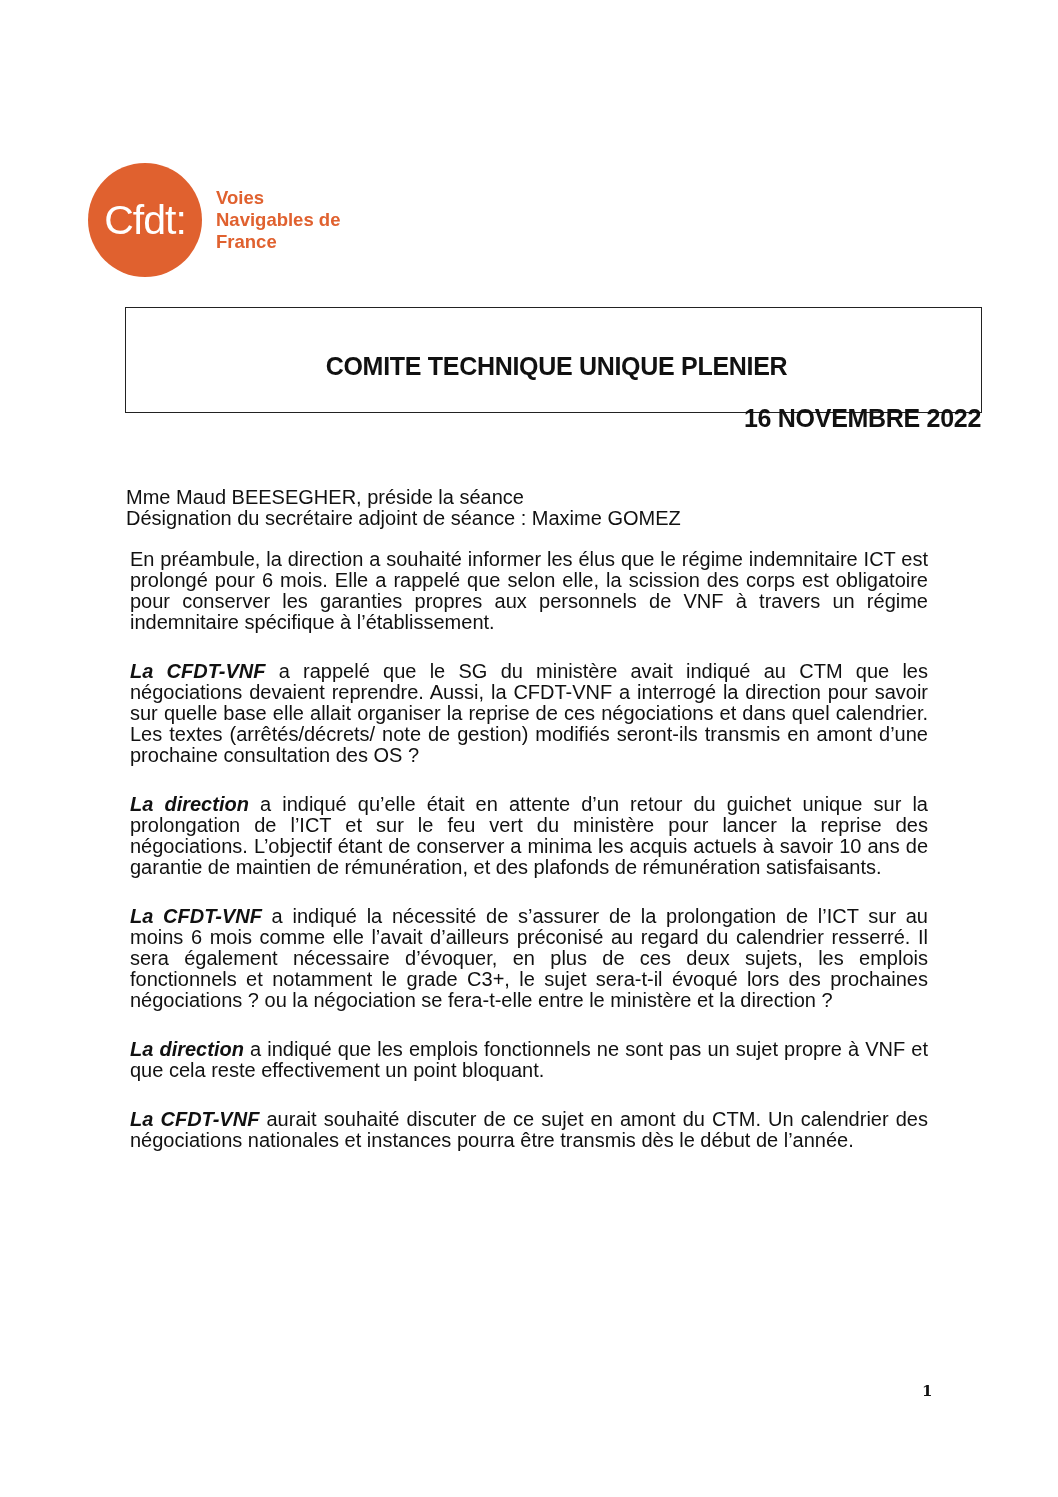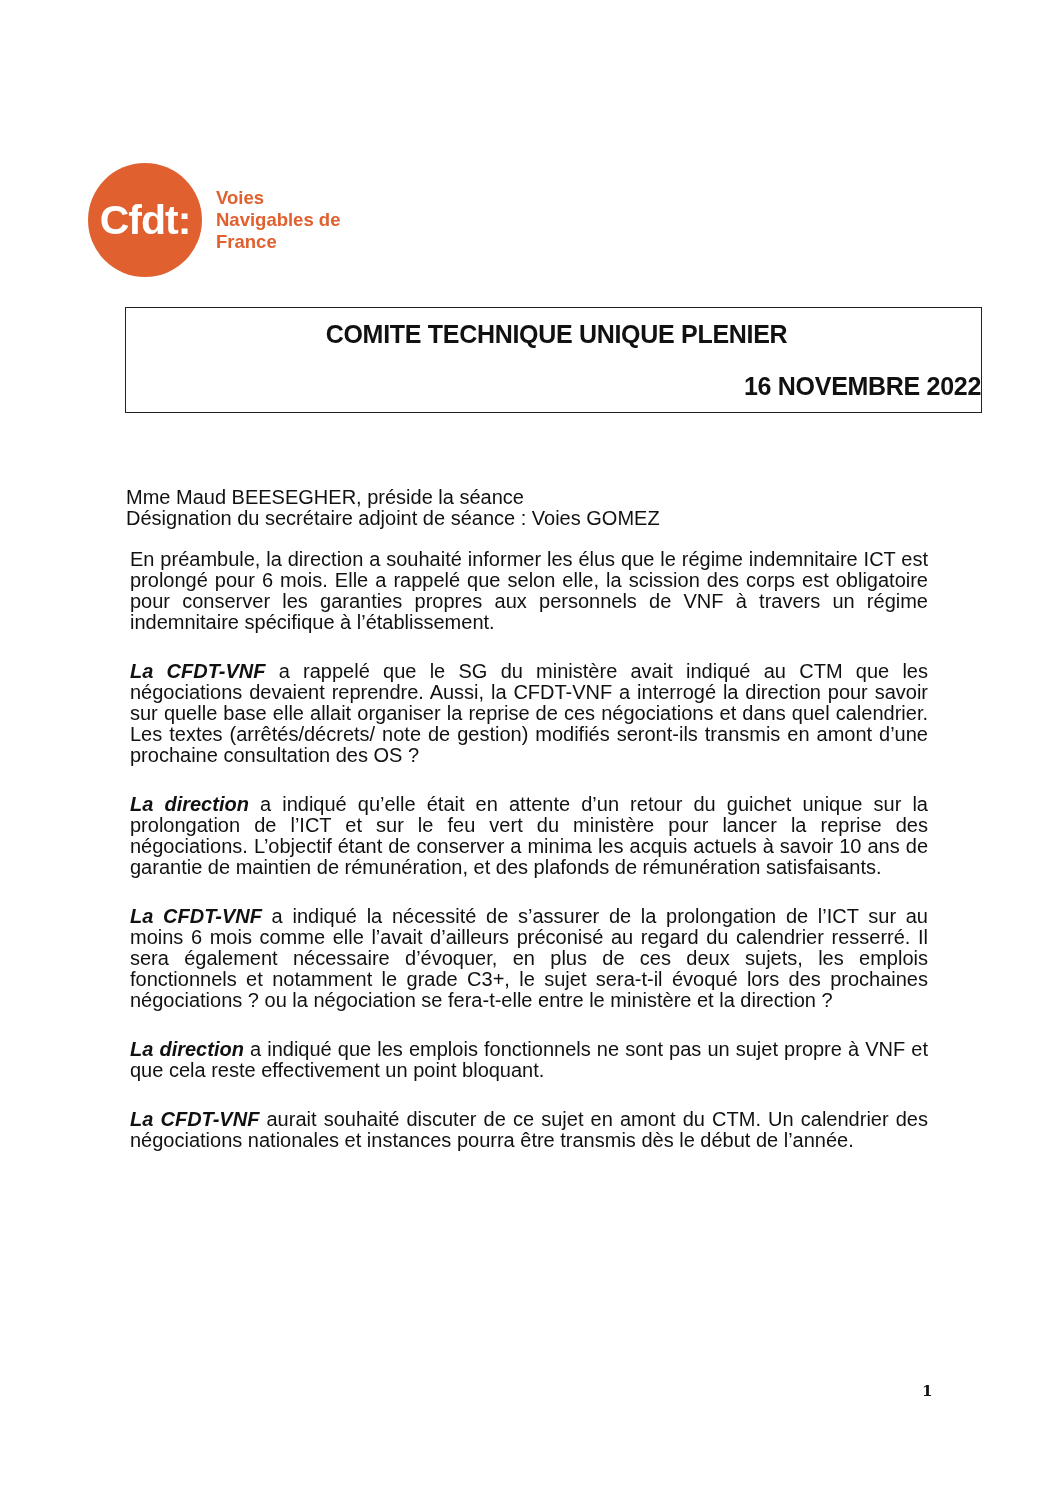--- a/index.html
+++ b/index.html
@@ -1,21 +1,21 @@
 <!DOCTYPE html>
 <html><head>
 <meta charset="utf-8">
 <style>
   html, body { margin: 0; padding: 0; background: #ffffff; }
   body { width: 1058px; height: 1497px; position: relative; overflow: hidden; font-family: "Liberation Sans", sans-serif; color: #111; }
   .logo { position: absolute; left: 88px; top: 163px; display: flex; align-items: center; }
-  .logo-circle { width: 114px; height: 114px; border-radius: 50%; background: #E0612F; display: flex; align-items: center; justify-content: center; color: #fff; font-weight: bold; font-size: 41px; letter-spacing: -1px; font-family: "Liberation Sans", sans-serif; }
+  .logo-circle { width: 114px; height: 114px; border-radius: 50%; background: #E0612F; display: flex; align-items: center; justify-content: center; color: #fff; font-weight: normal; font-size: 41px; letter-spacing: -1px; font-family: "Liberation Sans", sans-serif; }
   .logo-text { margin-left: 14px; color: #E0612F; font-weight: bold; font-size: 18.5px; line-height: 22px; }
   .title-box { position: absolute; left: 125px; top: 307px; width: 857px; height: 106px; border: 1.5px solid #222; box-sizing: border-box; text-align: center; }
-  .title-line { font-weight: bold; font-size: 25px; letter-spacing: -0.3px; position: absolute; left: 6px; right: 0; }
+  .title-line { font-weight: bold; font-size: 25px; letter-spacing: -0.3px; position: absolute; left: 6px; right: 0; margin-top: 32px; }
   .t1 { top: 12px; }
   .t2 { top: 64px; text-align: right; }
   .content { position: absolute; left: 126px; top: 487px; width: 806px; font-size: 20px; line-height: 21px; }
   .intro p { margin: 0; }
   .para { margin: 4px; text-align: justify; }
   .intro { margin-bottom: 20px; }
   .gap { height: 20px; }
   .speaker { font-weight: bold; font-style: italic; }
   .page-num { position: absolute; left: 922px; top: 1382px; font-family: "DejaVu Serif", serif; font-weight: bold; font-size: 15px; }
 </style>
@@ -32,21 +32,21 @@
 </div>
 
 <div class="title-box">
   <div class="title-line t1">COMITE TECHNIQUE UNIQUE PLENIER</div>
   <div class="title-line t2">16 NOVEMBRE 2022</div>
 </div>
 
 <div class="content">
   <div class="intro">
     <p>Mme Maud BEESEGHER, préside la séance</p>
-    <p>Désignation du secrétaire adjoint de séance : Voies GOMEZ</p>
+    <p>Désignation du secrétaire adjoint de séance : Maxime GOMEZ</p>
   </div>
 
   <p class="para"><span>En préambule, la direction a souhaité informer les élus que le régime indemnitaire ICT est prolongé pour 6 mois. Elle a rappelé que selon elle, la scission des corps est obligatoire pour conserver les garanties propres aux personnels de VNF à travers un régime indemnitaire spécifique à l’établissement.</span></p>
   <div class="gap"></div>
   <p class="para"><span class="speaker">La CFDT-VNF</span><span> a rappelé que le SG du ministère avait indiqué au CTM que les négociations devaient reprendre. Aussi, la CFDT-VNF a interrogé la direction pour savoir sur quelle base elle allait organiser la reprise de ces négociations et dans quel calendrier. Les textes (arrêtés/décrets/ note de gestion) modifiés seront-ils transmis en amont d’une prochaine consultation des OS ?</span></p>
   <div class="gap"></div>
   <p class="para"><span class="speaker">La direction</span><span> a indiqué qu’elle était en attente d’un retour du guichet unique sur la prolongation de l’ICT et sur le feu vert du ministère pour lancer la reprise des négociations. L’objectif étant de conserver a minima les acquis actuels à savoir 10 ans de garantie de maintien de rémunération, et des plafonds de rémunération satisfaisants.</span></p>
   <div class="gap"></div>
   <p class="para"><span class="speaker">La CFDT-VNF</span><span> a indiqué la nécessité de s’assurer de la prolongation de l’ICT sur au moins 6 mois comme elle l’avait d’ailleurs préconisé au regard du calendrier resserré. Il sera également nécessaire d’évoquer, en plus de ces deux sujets, les emplois fonctionnels et notamment le grade C3+, le sujet sera-t-il évoqué lors des prochaines négociations ? ou la négociation se fera-t-elle entre le ministère et la direction ?</span></p>
   <div class="gap"></div>

